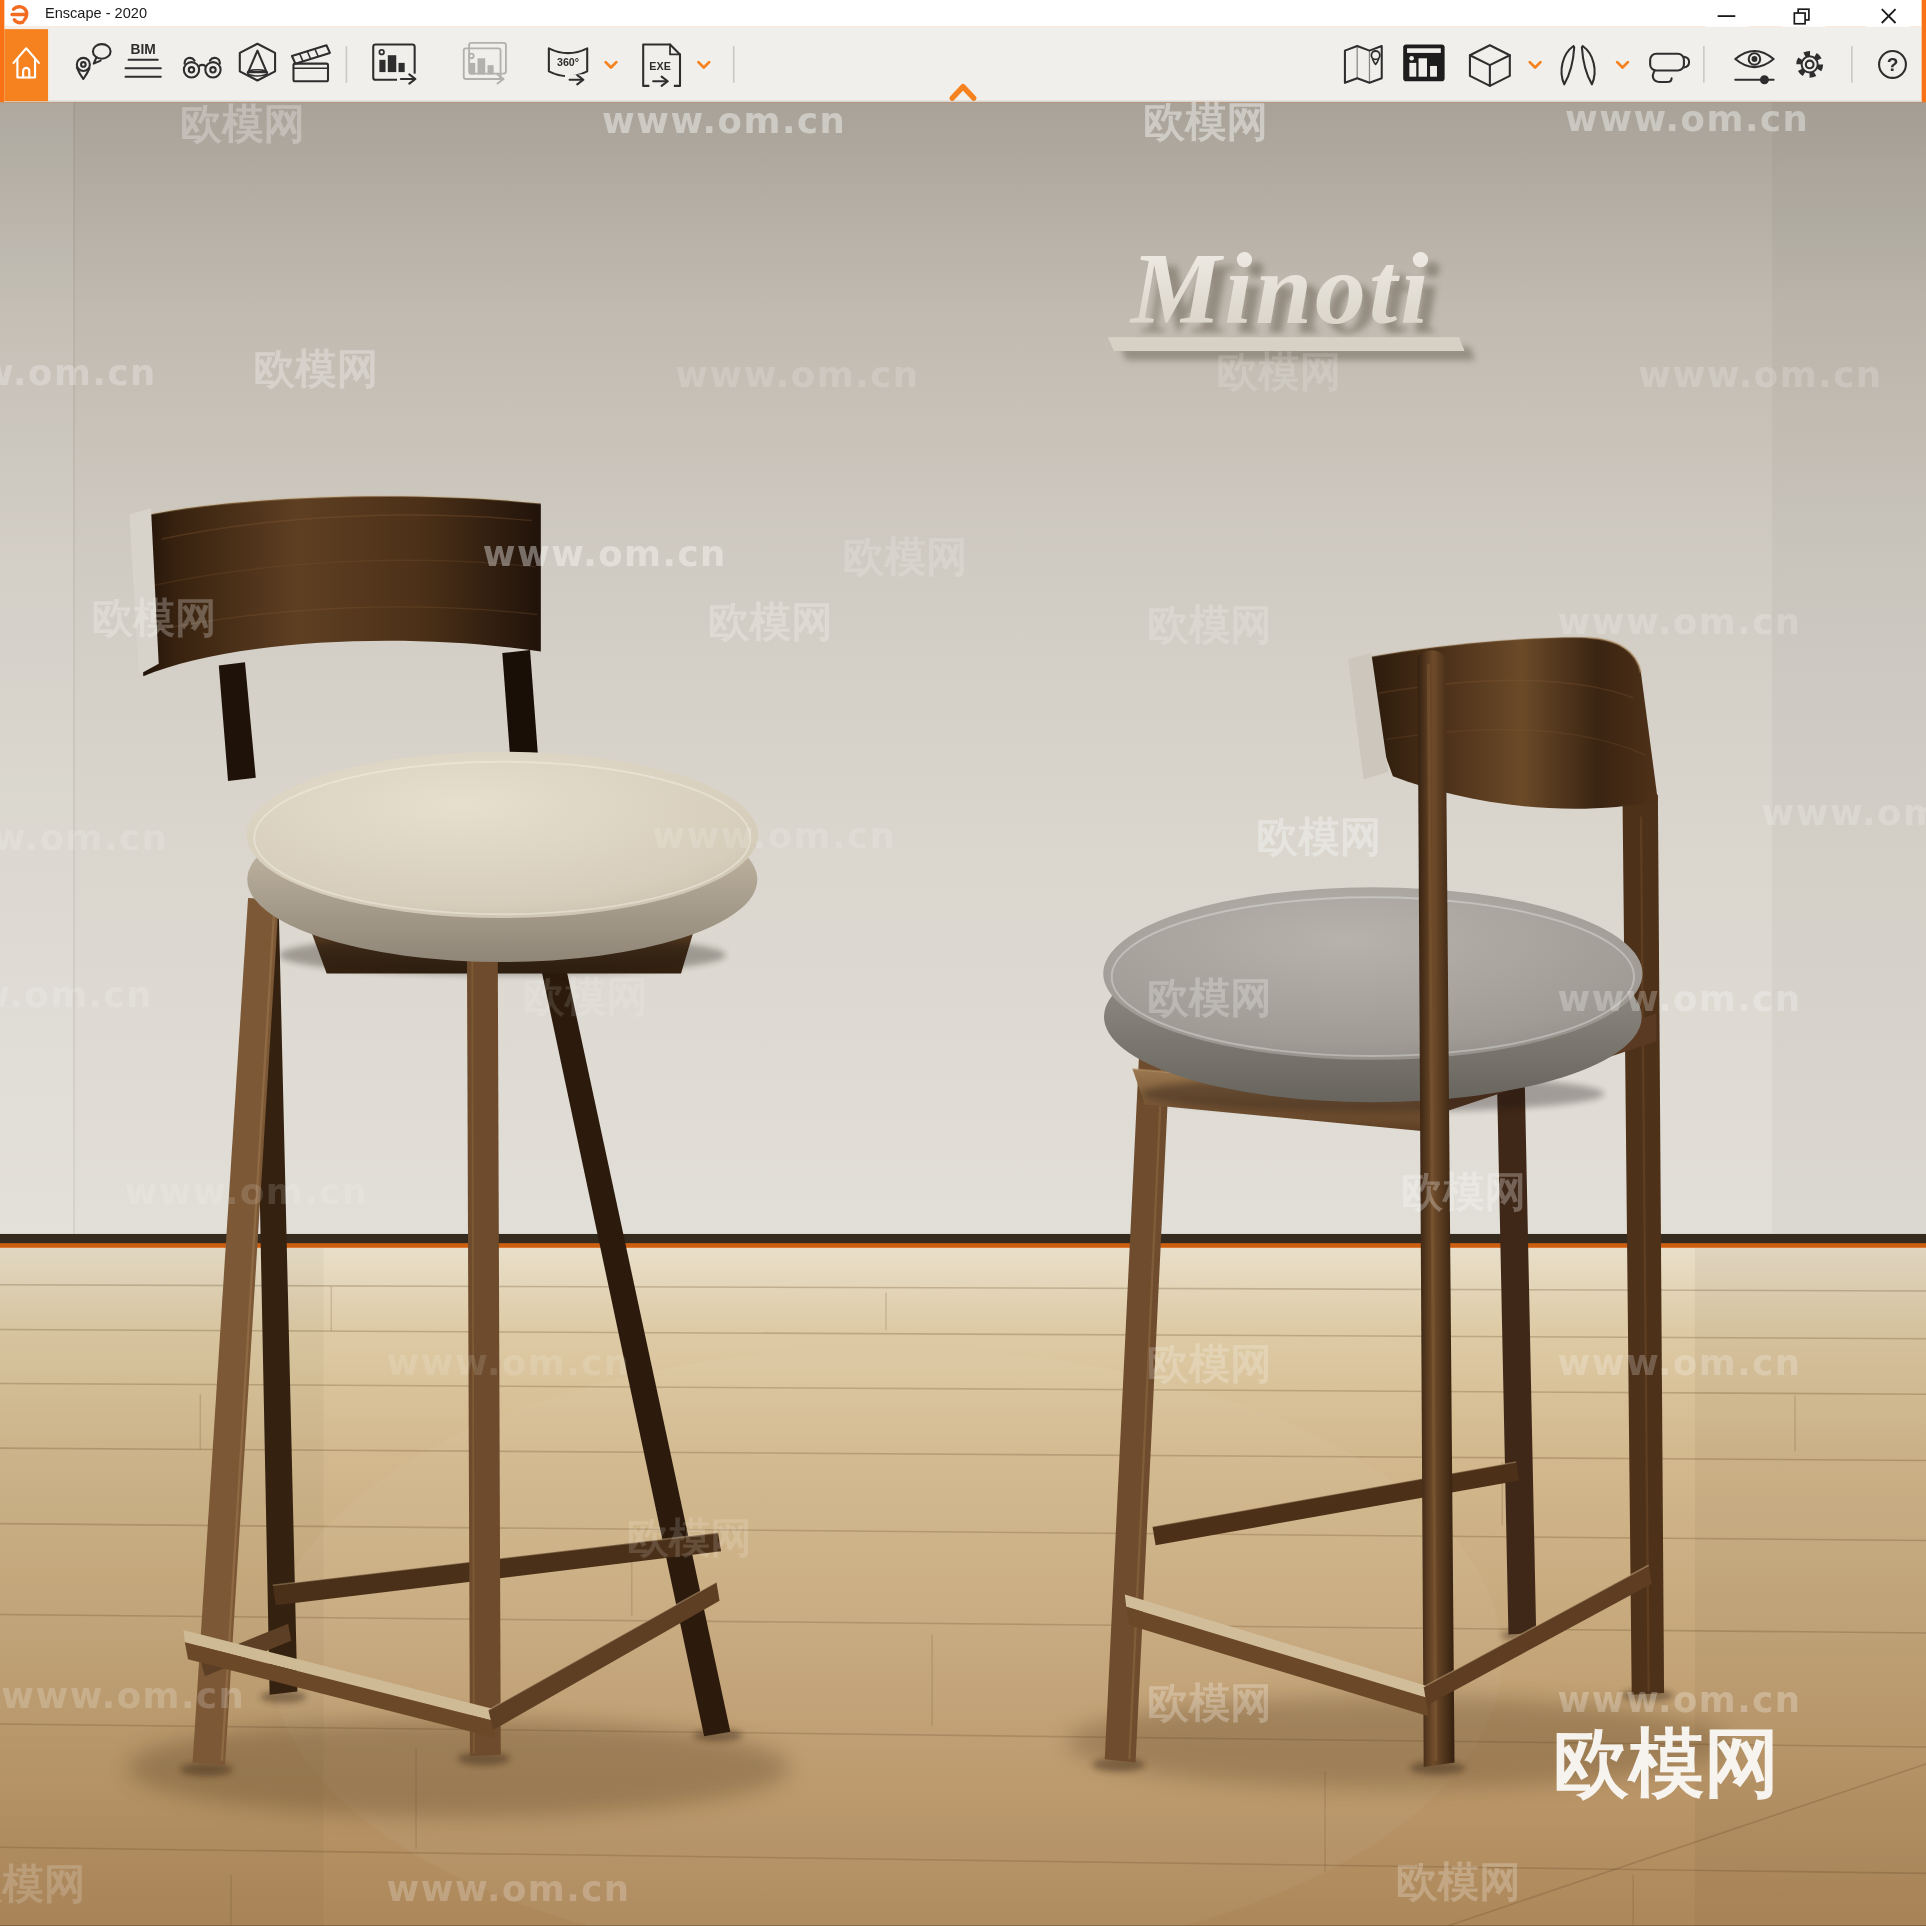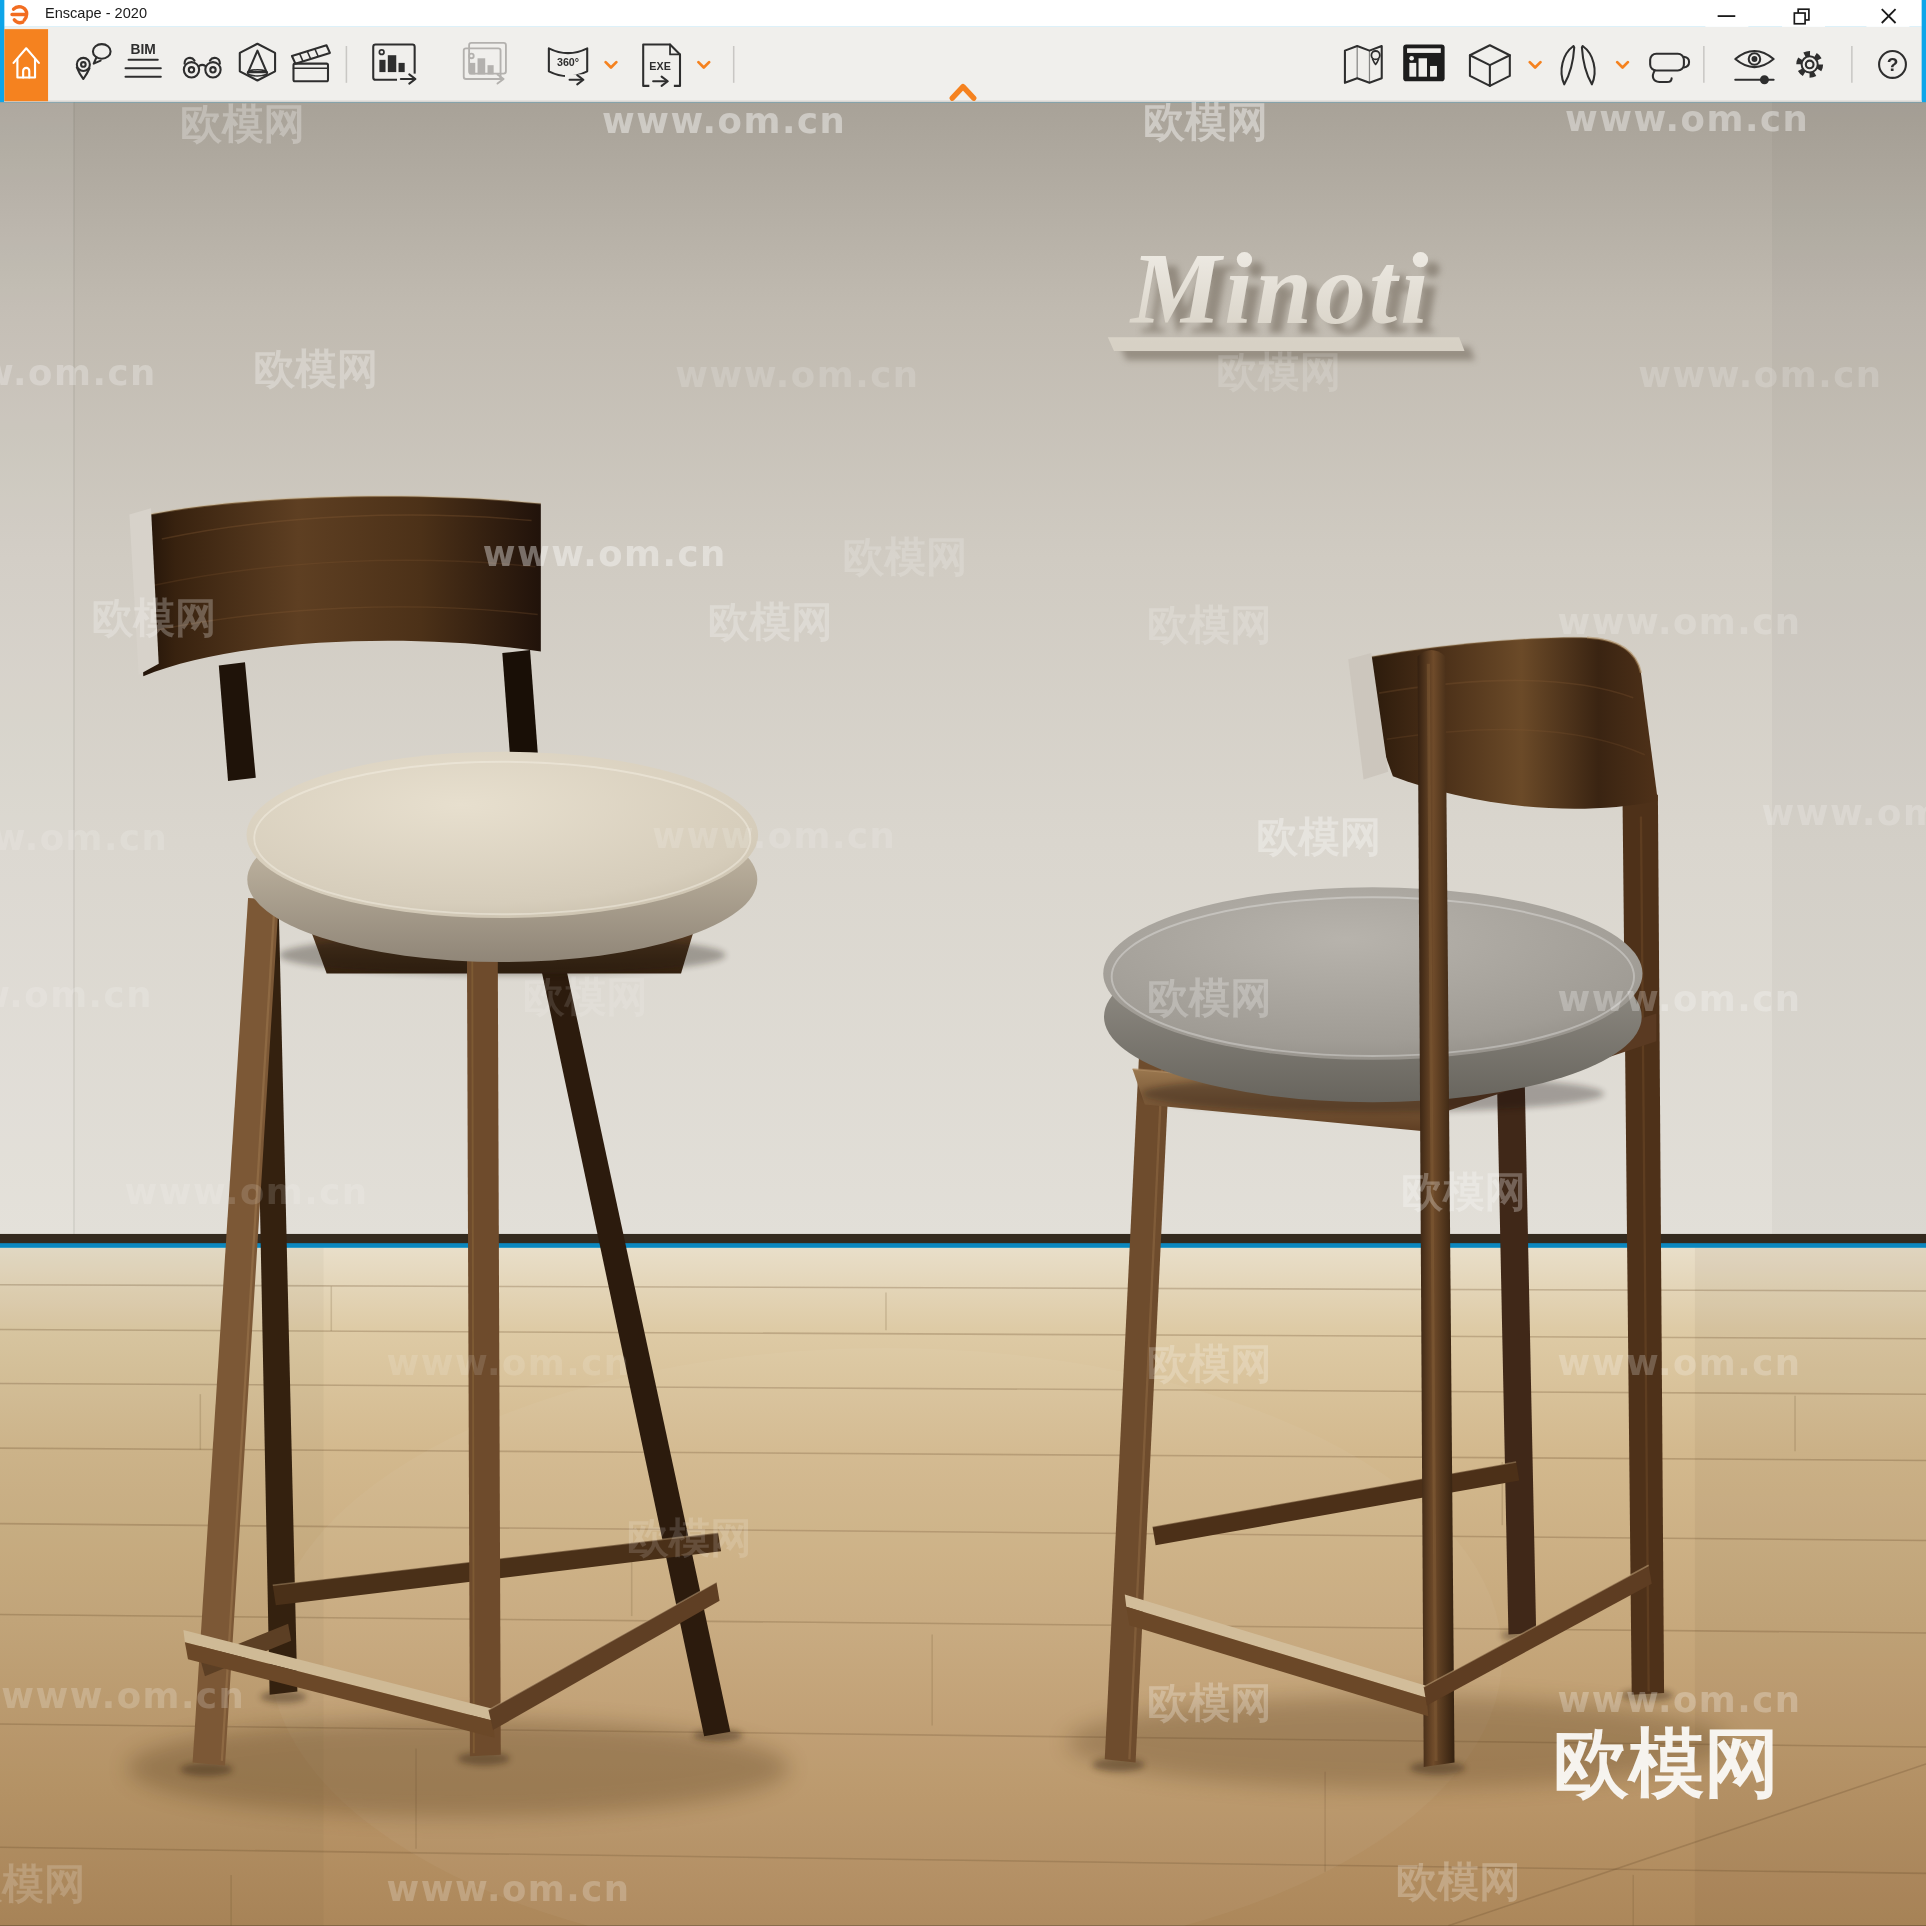--- a/index.html
+++ b/index.html
@@ -1,16 +1,16 @@
 <!DOCTYPE html>
 <html style="font-size:12.3px"><head>
 <meta charset="utf-8">
 <style>
   html,body{margin:0;padding:0;width:1926px;height:1926px;background:#000;overflow:hidden;}
-  #app{position:relative;width:1926px;height:1814px;background:#0ea5e9;font-family:"Liberation Sans",sans-serif;text-align:center;}
+  #app{position:relative;width:1926px;height:1814px;background:#f97316;font-family:"Liberation Sans",sans-serif;text-align:center;}
   svg{display:block;}
   #chrome{position:absolute;left:0;top:0;}
   #scene{position:absolute;left:0;top:102px;}
   .ttl{font-family:"Liberation Sans",sans-serif;font-size:19px;fill:#1b1b1b;}
   .icn{stroke:#2e2e2e;stroke-width:2.7;fill:none;stroke-linecap:round;stroke-linejoin:round;}
   .icn-f{fill:#2e2e2e;stroke:none;}
   .icn-g{stroke:#b3b1ae;stroke-width:2.4;fill:none;stroke-linecap:round;stroke-linejoin:round;}
   .icn-gf{fill:#b3b1ae;stroke:none;}
   .icn-w{stroke:#ffffff;stroke-width:2.8;fill:none;stroke-linecap:round;stroke-linejoin:round;}
   .lbl{font-family:"Liberation Sans",sans-serif;font-weight:bold;fill:#2e2e2e;text-anchor:middle;}

